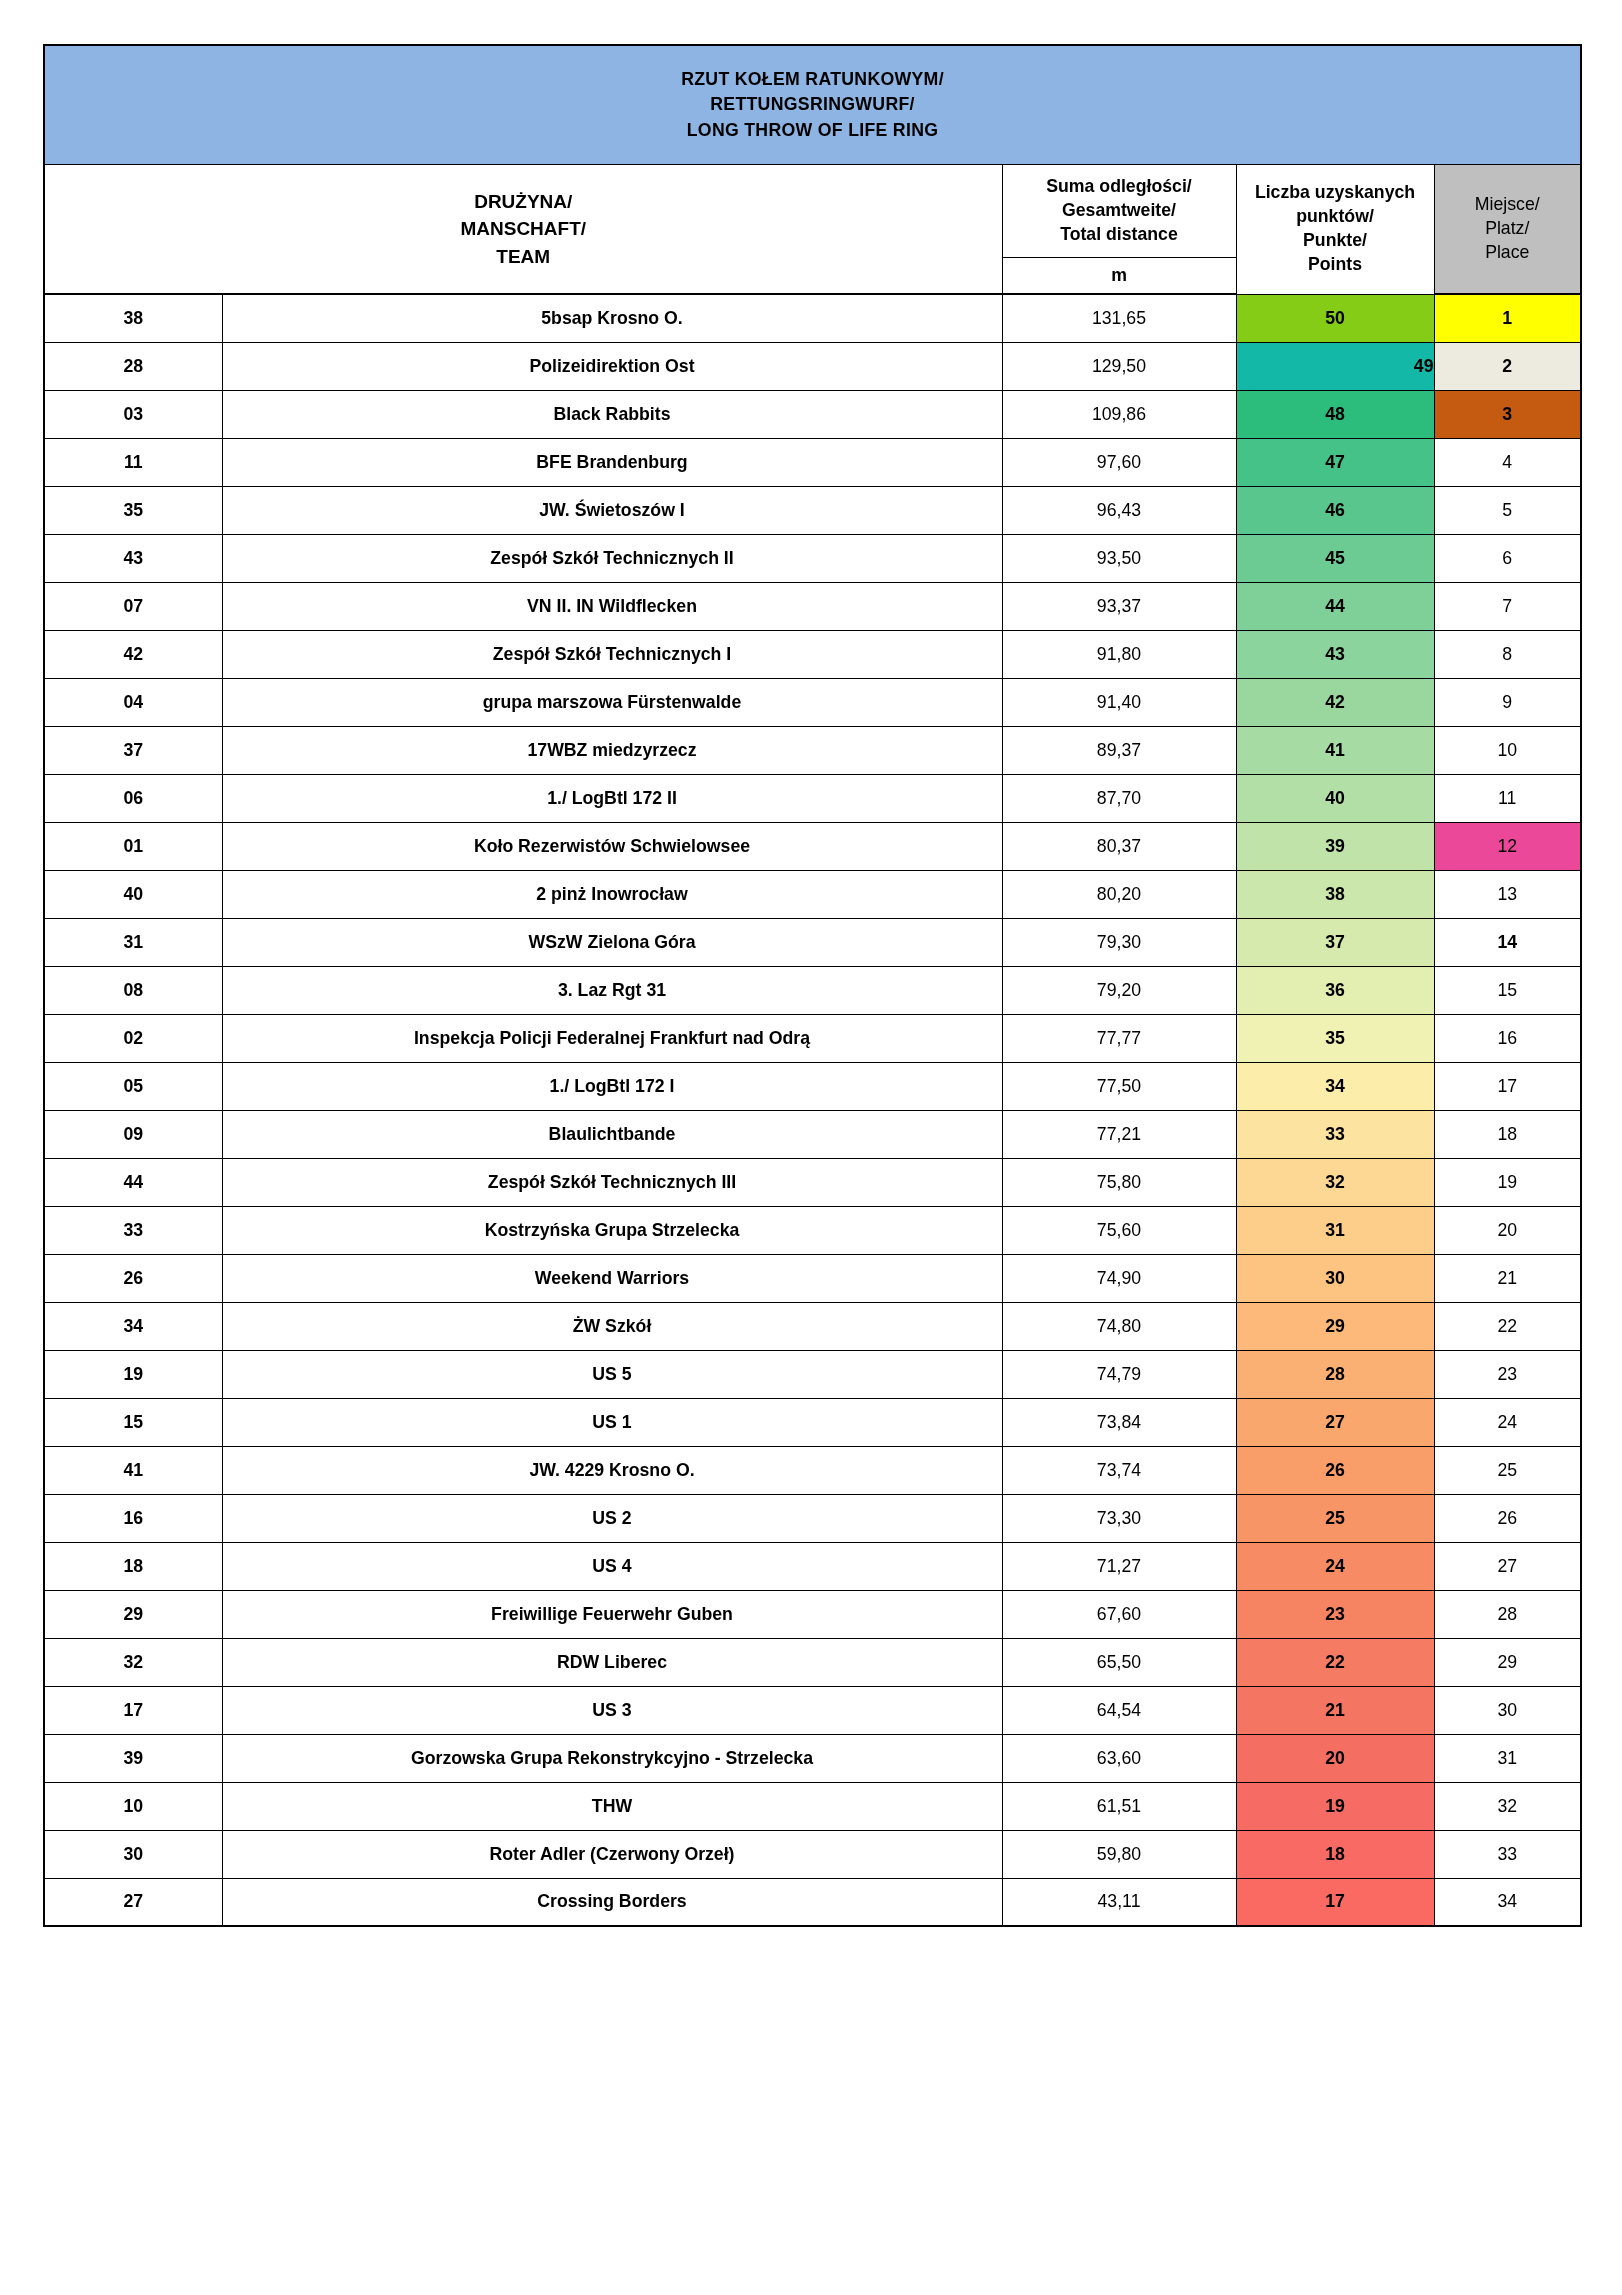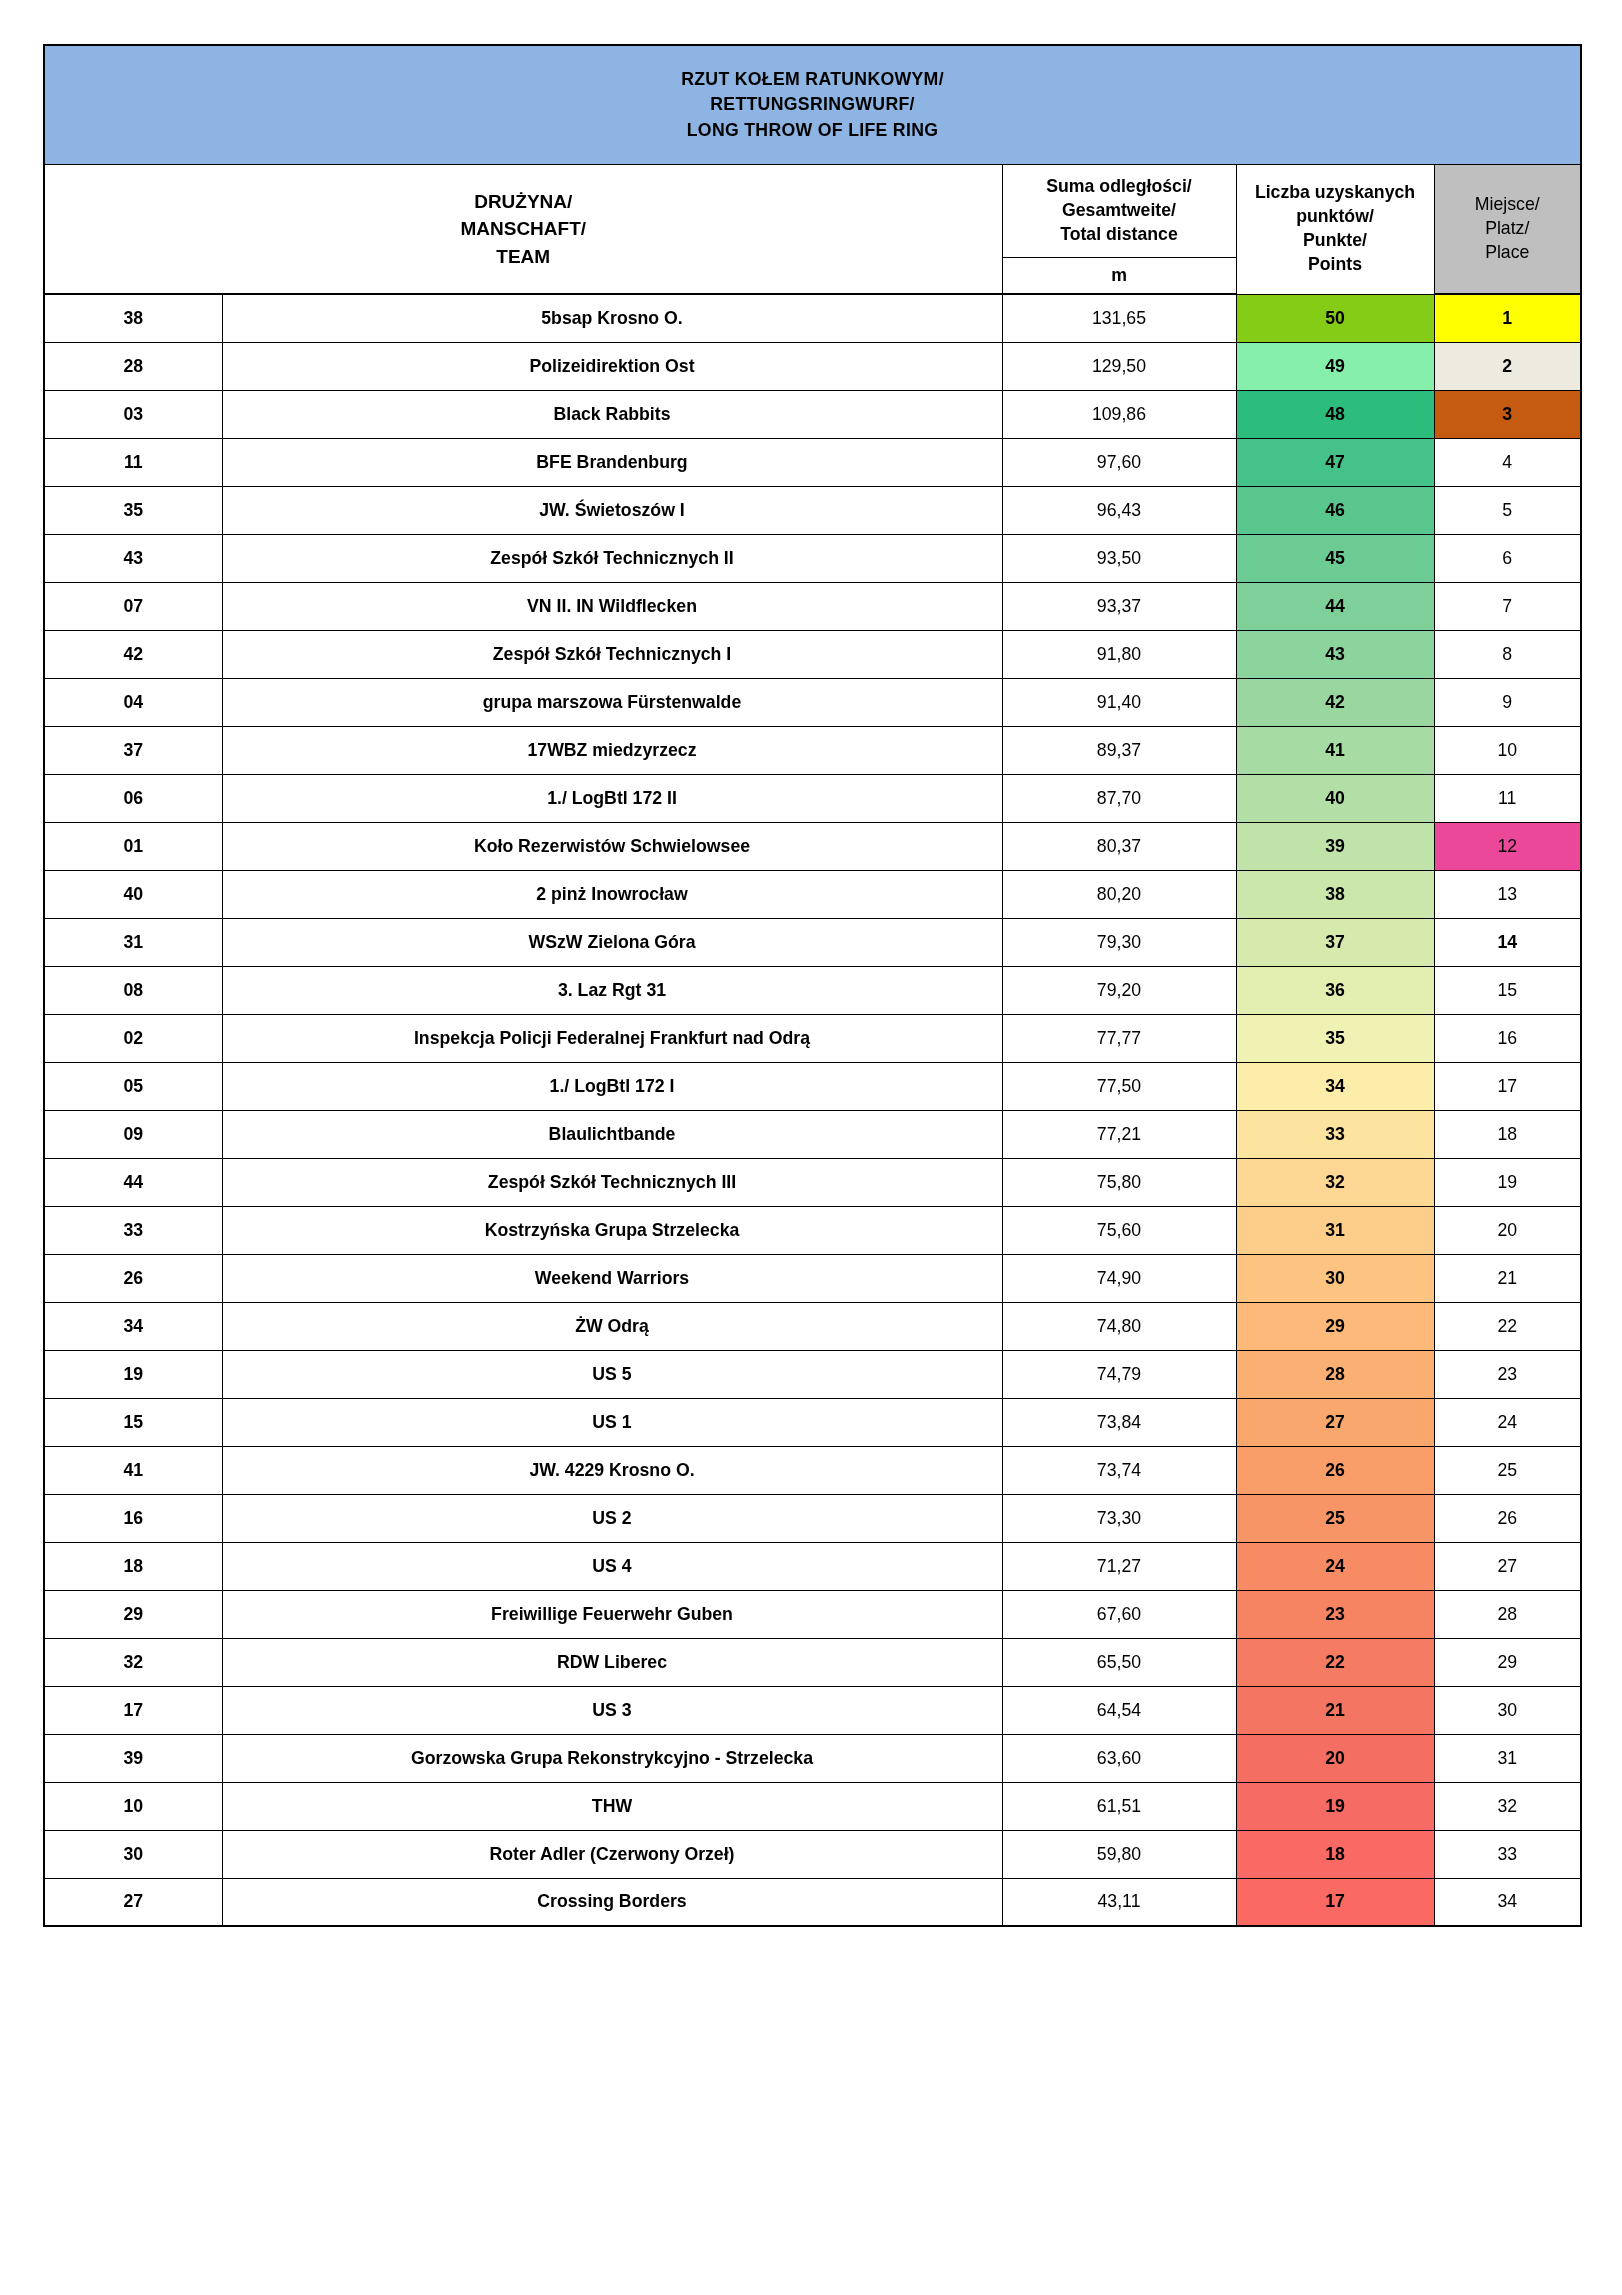--- a/index.html
+++ b/index.html
@@ -168,21 +168,21 @@
           <td class="num">38</td>
           <td class="team">5bsap Krosno O.</td>
           <td class="dist">131,65</td>
           <td class="pts" style="background: #84cc16;">50</td>
           <td class="place medal" style="background: rgb(255, 255, 0);">1</td>
         </tr>
         <tr>
           <td class="num">28</td>
           <td class="team">Polizeidirektion Ost</td>
           <td class="dist">129,50</td>
-          <td class="pts" style="background: #86efac;">49</td>
+          <td class="pts" style="background: #14b8a6; text-align: right;">49</td>
           <td class="place medal" style="background: rgb(237, 235, 224);">2</td>
         </tr>
         <tr>
           <td class="num">03</td>
           <td class="team">Black Rabbits</td>
           <td class="dist">109,86</td>
           <td class="pts" style="background: rgb(44, 189, 125);">48</td>
           <td class="place medal" style="background: rgb(197, 90, 17); color: rgb(0, 0, 0);">3</td>
         </tr>
         <tr>
@@ -306,21 +306,21 @@
         </tr>
         <tr>
           <td class="num">26</td>
           <td class="team">Weekend Warriors</td>
           <td class="dist">74,90</td>
           <td class="pts" style="background: rgb(253, 195, 128);">30</td>
           <td class="place" style="background: rgb(255, 255, 255);">21</td>
         </tr>
         <tr>
           <td class="num">34</td>
-          <td class="team">ŻW Odrą</td>
+          <td class="team">ŻW Szkół</td>
           <td class="dist">74,80</td>
           <td class="pts" style="background: rgb(252, 185, 122);">29</td>
           <td class="place" style="background: rgb(255, 255, 255);">22</td>
         </tr>
         <tr>
           <td class="num">19</td>
           <td class="team">US 5</td>
           <td class="dist">74,79</td>
           <td class="pts" style="background: rgb(251, 176, 115);">28</td>
           <td class="place" style="background: rgb(255, 255, 255);">23</td>

